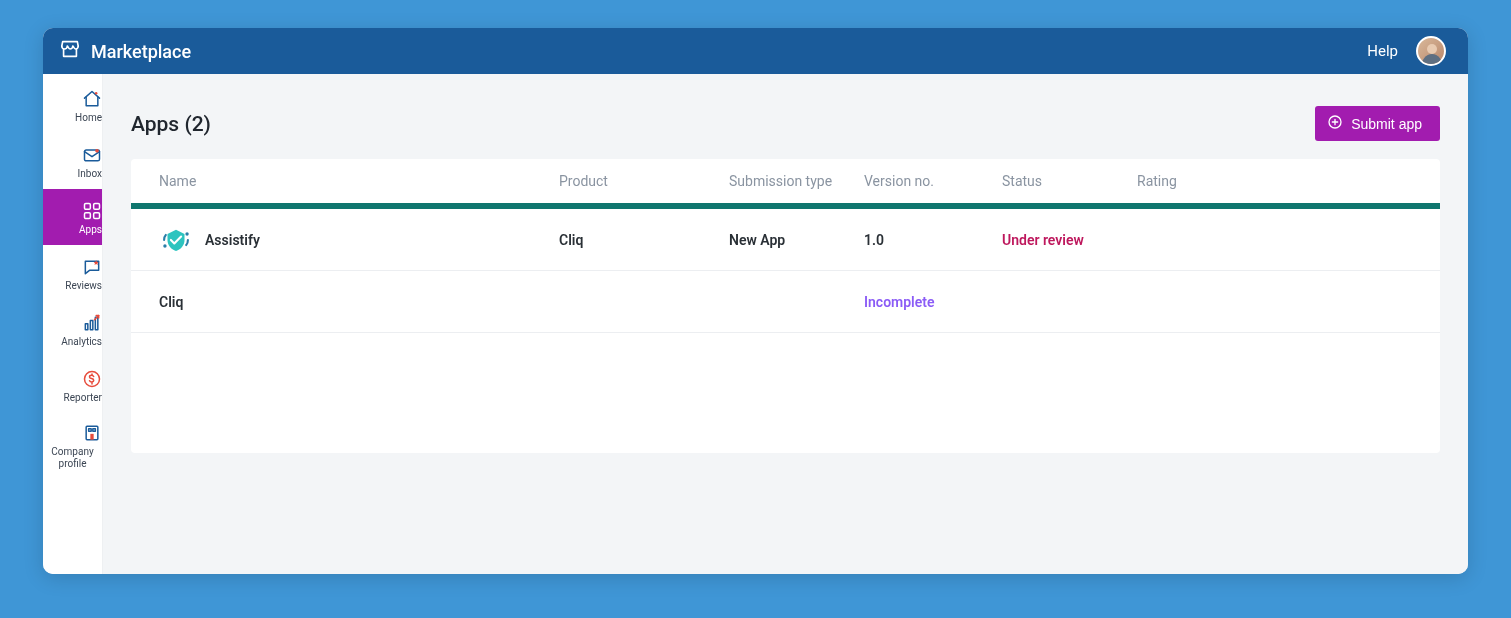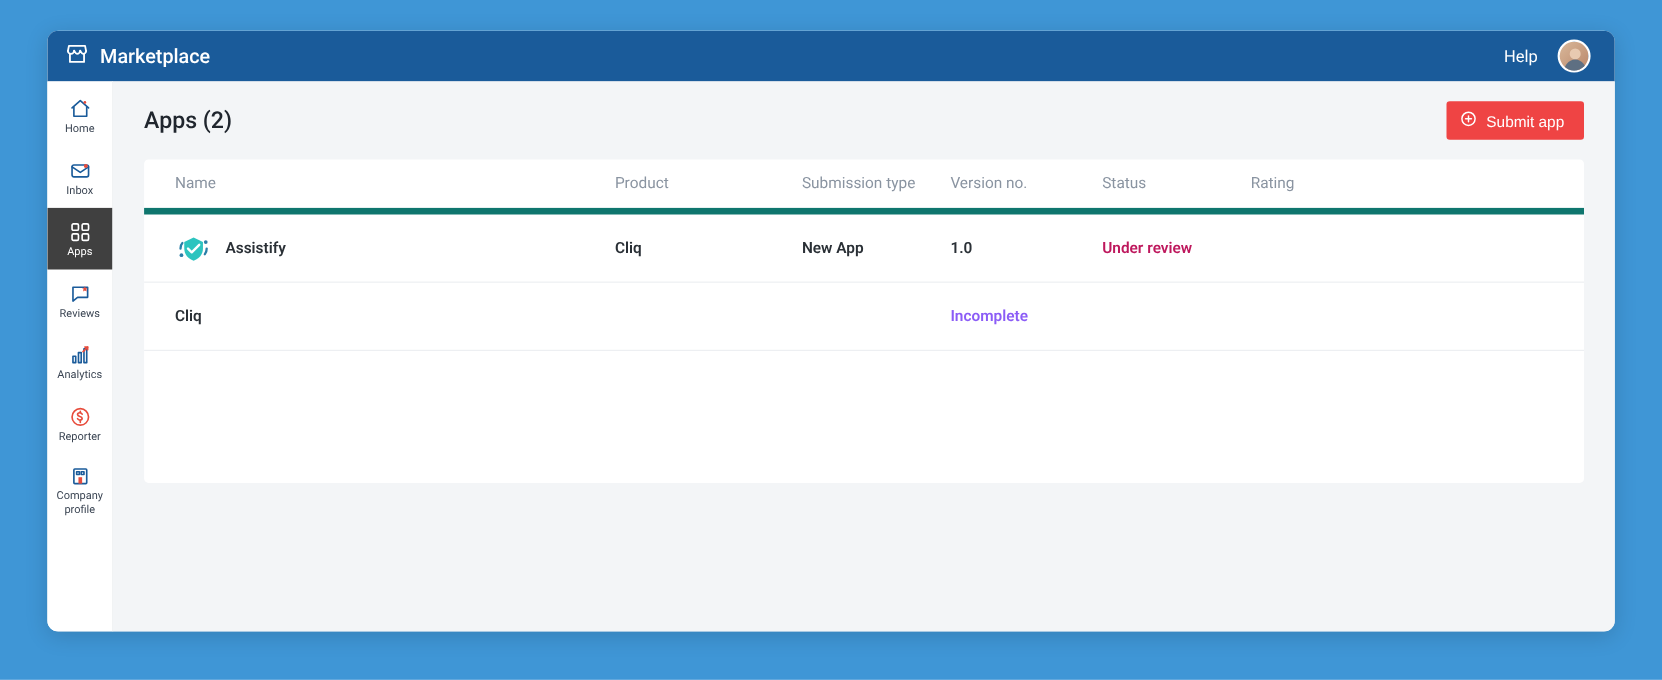--- a/index.html
+++ b/index.html
@@ -54,54 +54,55 @@
       width: 60px;
       background: #ffffff;
       border-right: 1px solid #eef0f2;
       display: flex;
       flex-direction: column;
       padding-top: 3px;
     }
     .side-item {
       display: flex;
       flex-direction: column;
-      align-items: center;
+      align-items: flex-end;
       justify-content: center;
       height: 56px;
       font-size: 10px;
       color: #3c4654;
       cursor: pointer;
     }
     .side-item.tall { height: 66px; }
     .side-item .icon-wrap { height: 22px; display:flex; align-items:center; justify-content:center; margin-bottom:2px; }
     .side-item.active {
-      background: #404040;
+      background: #a21caf;
       color: #fff;
     }
     .side-item.active svg { stroke: #fff; fill: none; }
     .side-item svg { width: 20px; height: 20px; }
 
     .main {
       flex: 1;
       padding: 18px 28px 24px 28px;
       background: #f3f5f7;
     }
     .main-header {
       display: flex;
       align-items: center;
       margin-bottom: 18px;
+      margin-top: 14px;
     }
     .main-header h1 {
       font-size: 21px;
       font-weight: 500;
       color: #20262e;
     }
     .main-header .flex { flex:1; }
     .submit-btn {
-      background: #ef4444;
+      background: #a21caf;
       color: #fff;
       border: none;
       border-radius: 3px;
       font-size: 14px;
       font-weight: 500;
       padding: 8px 18px 8px 12px;
       display: flex;
       align-items: center;
       gap: 8px;
       cursor: pointer;

